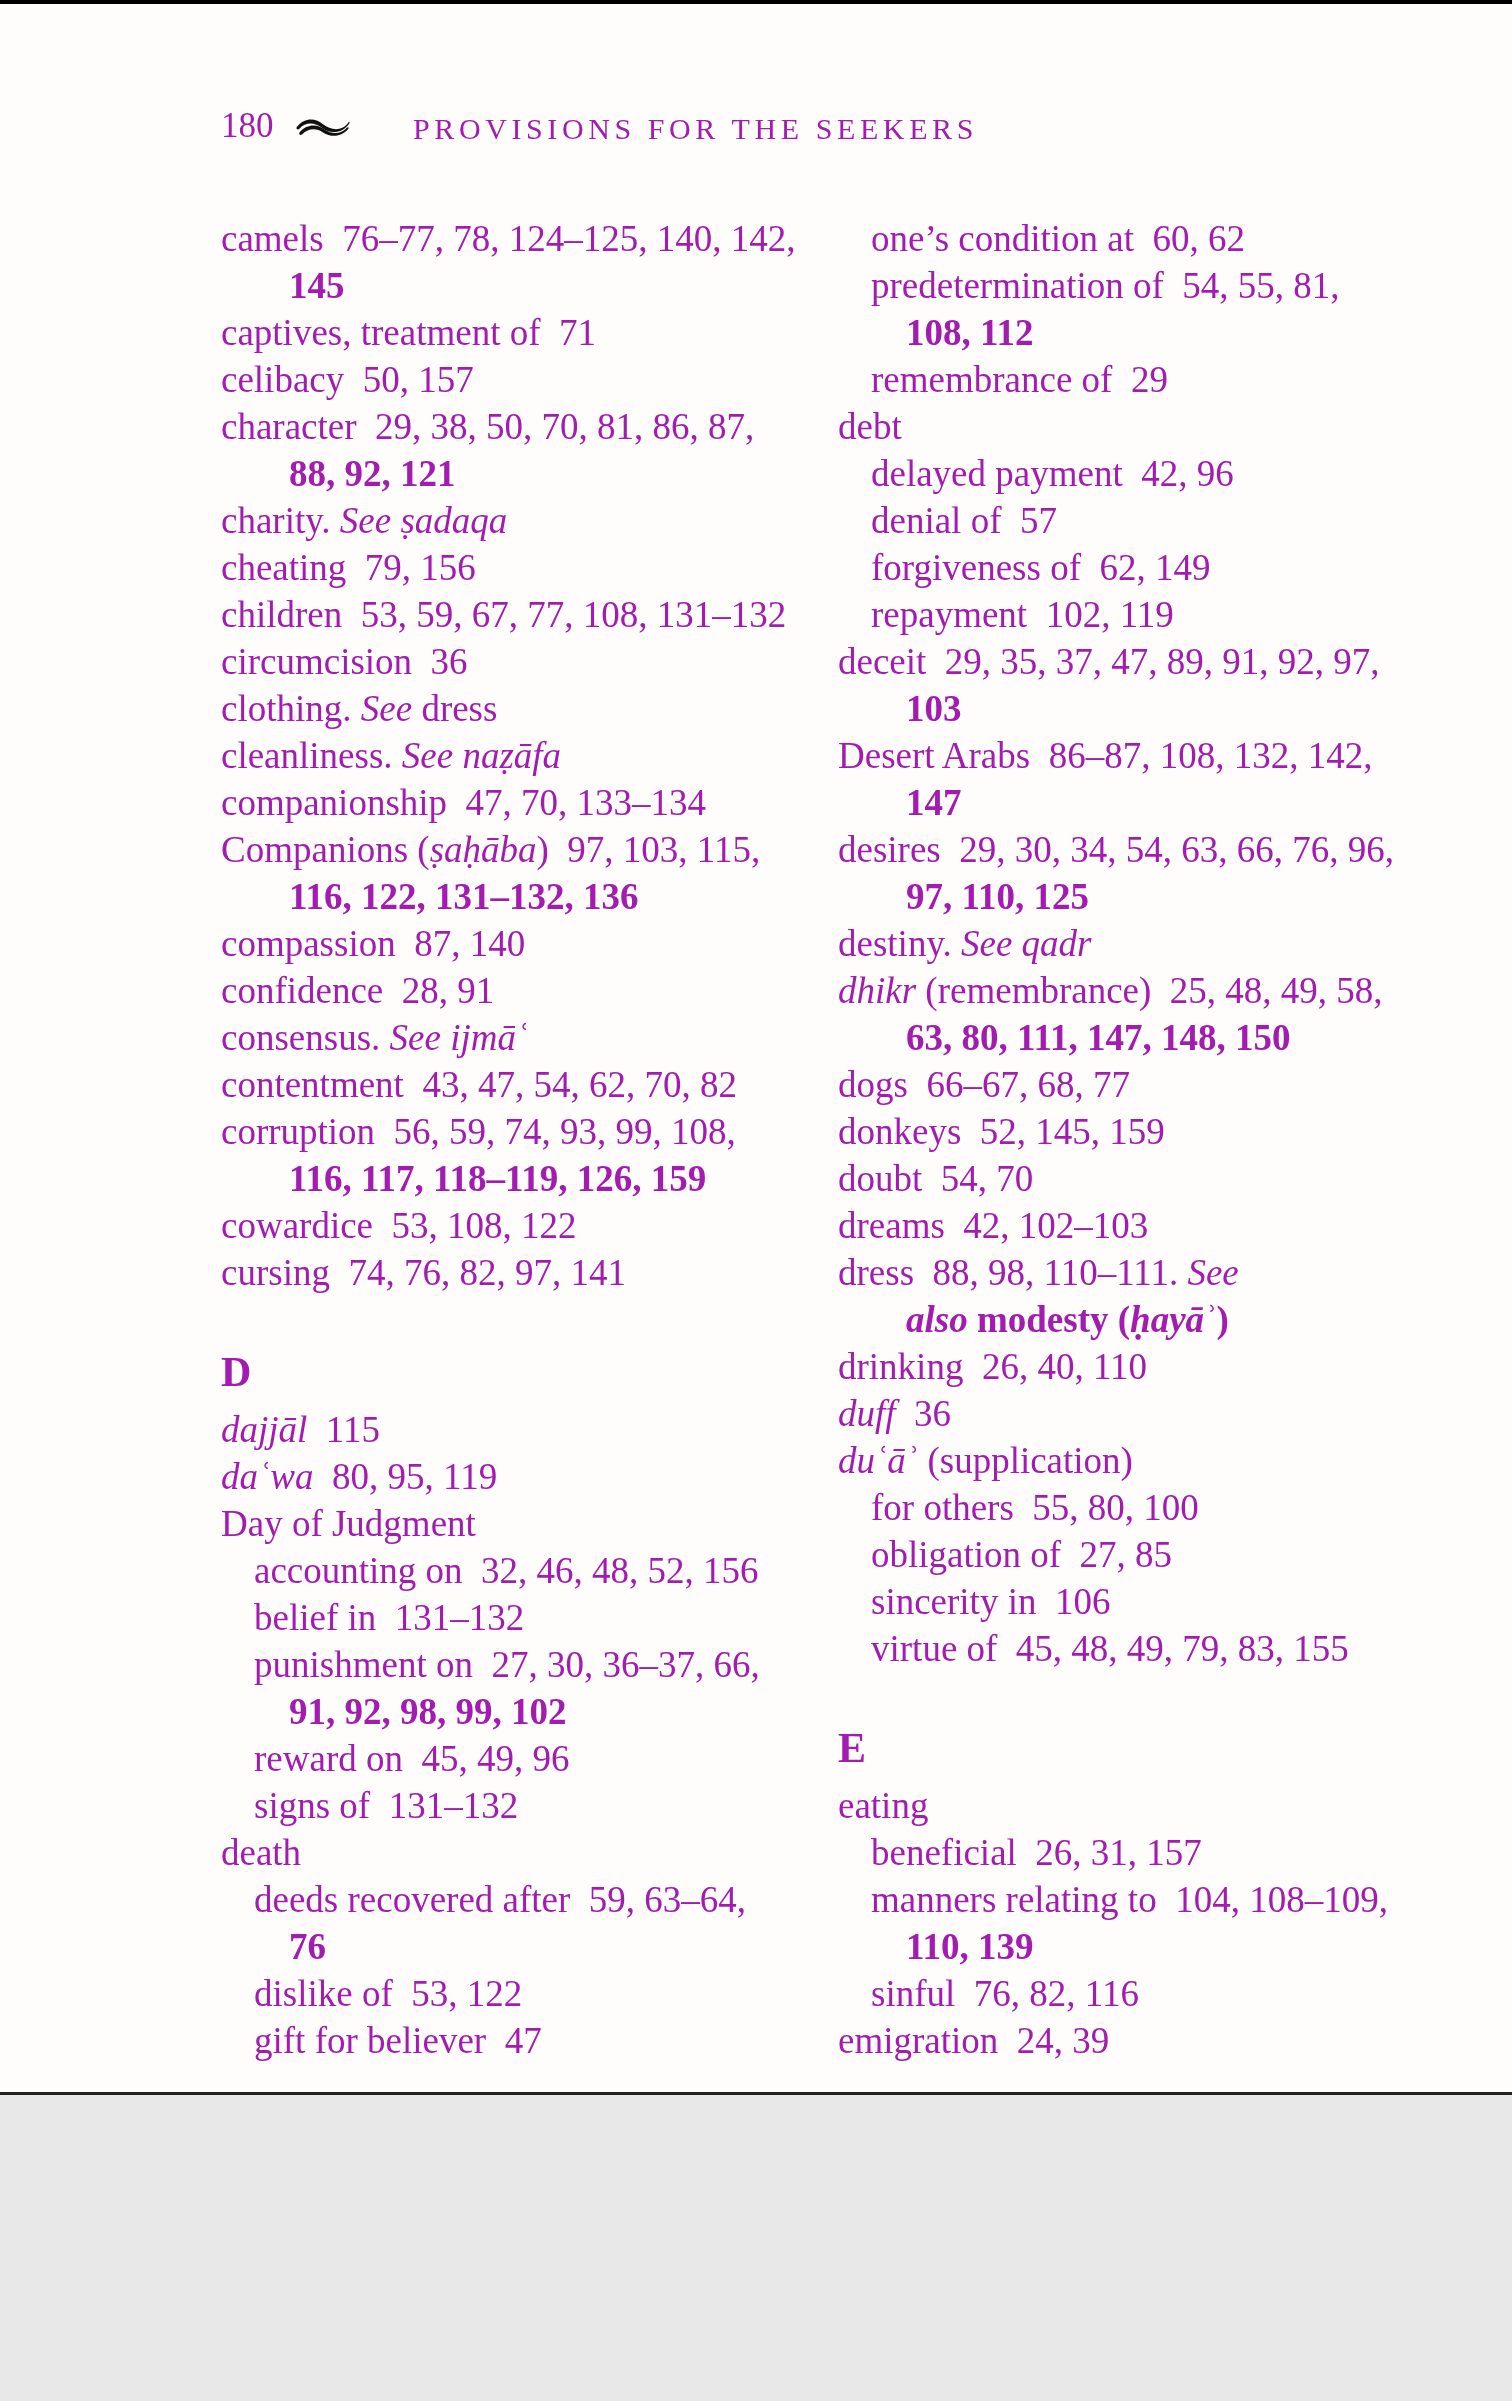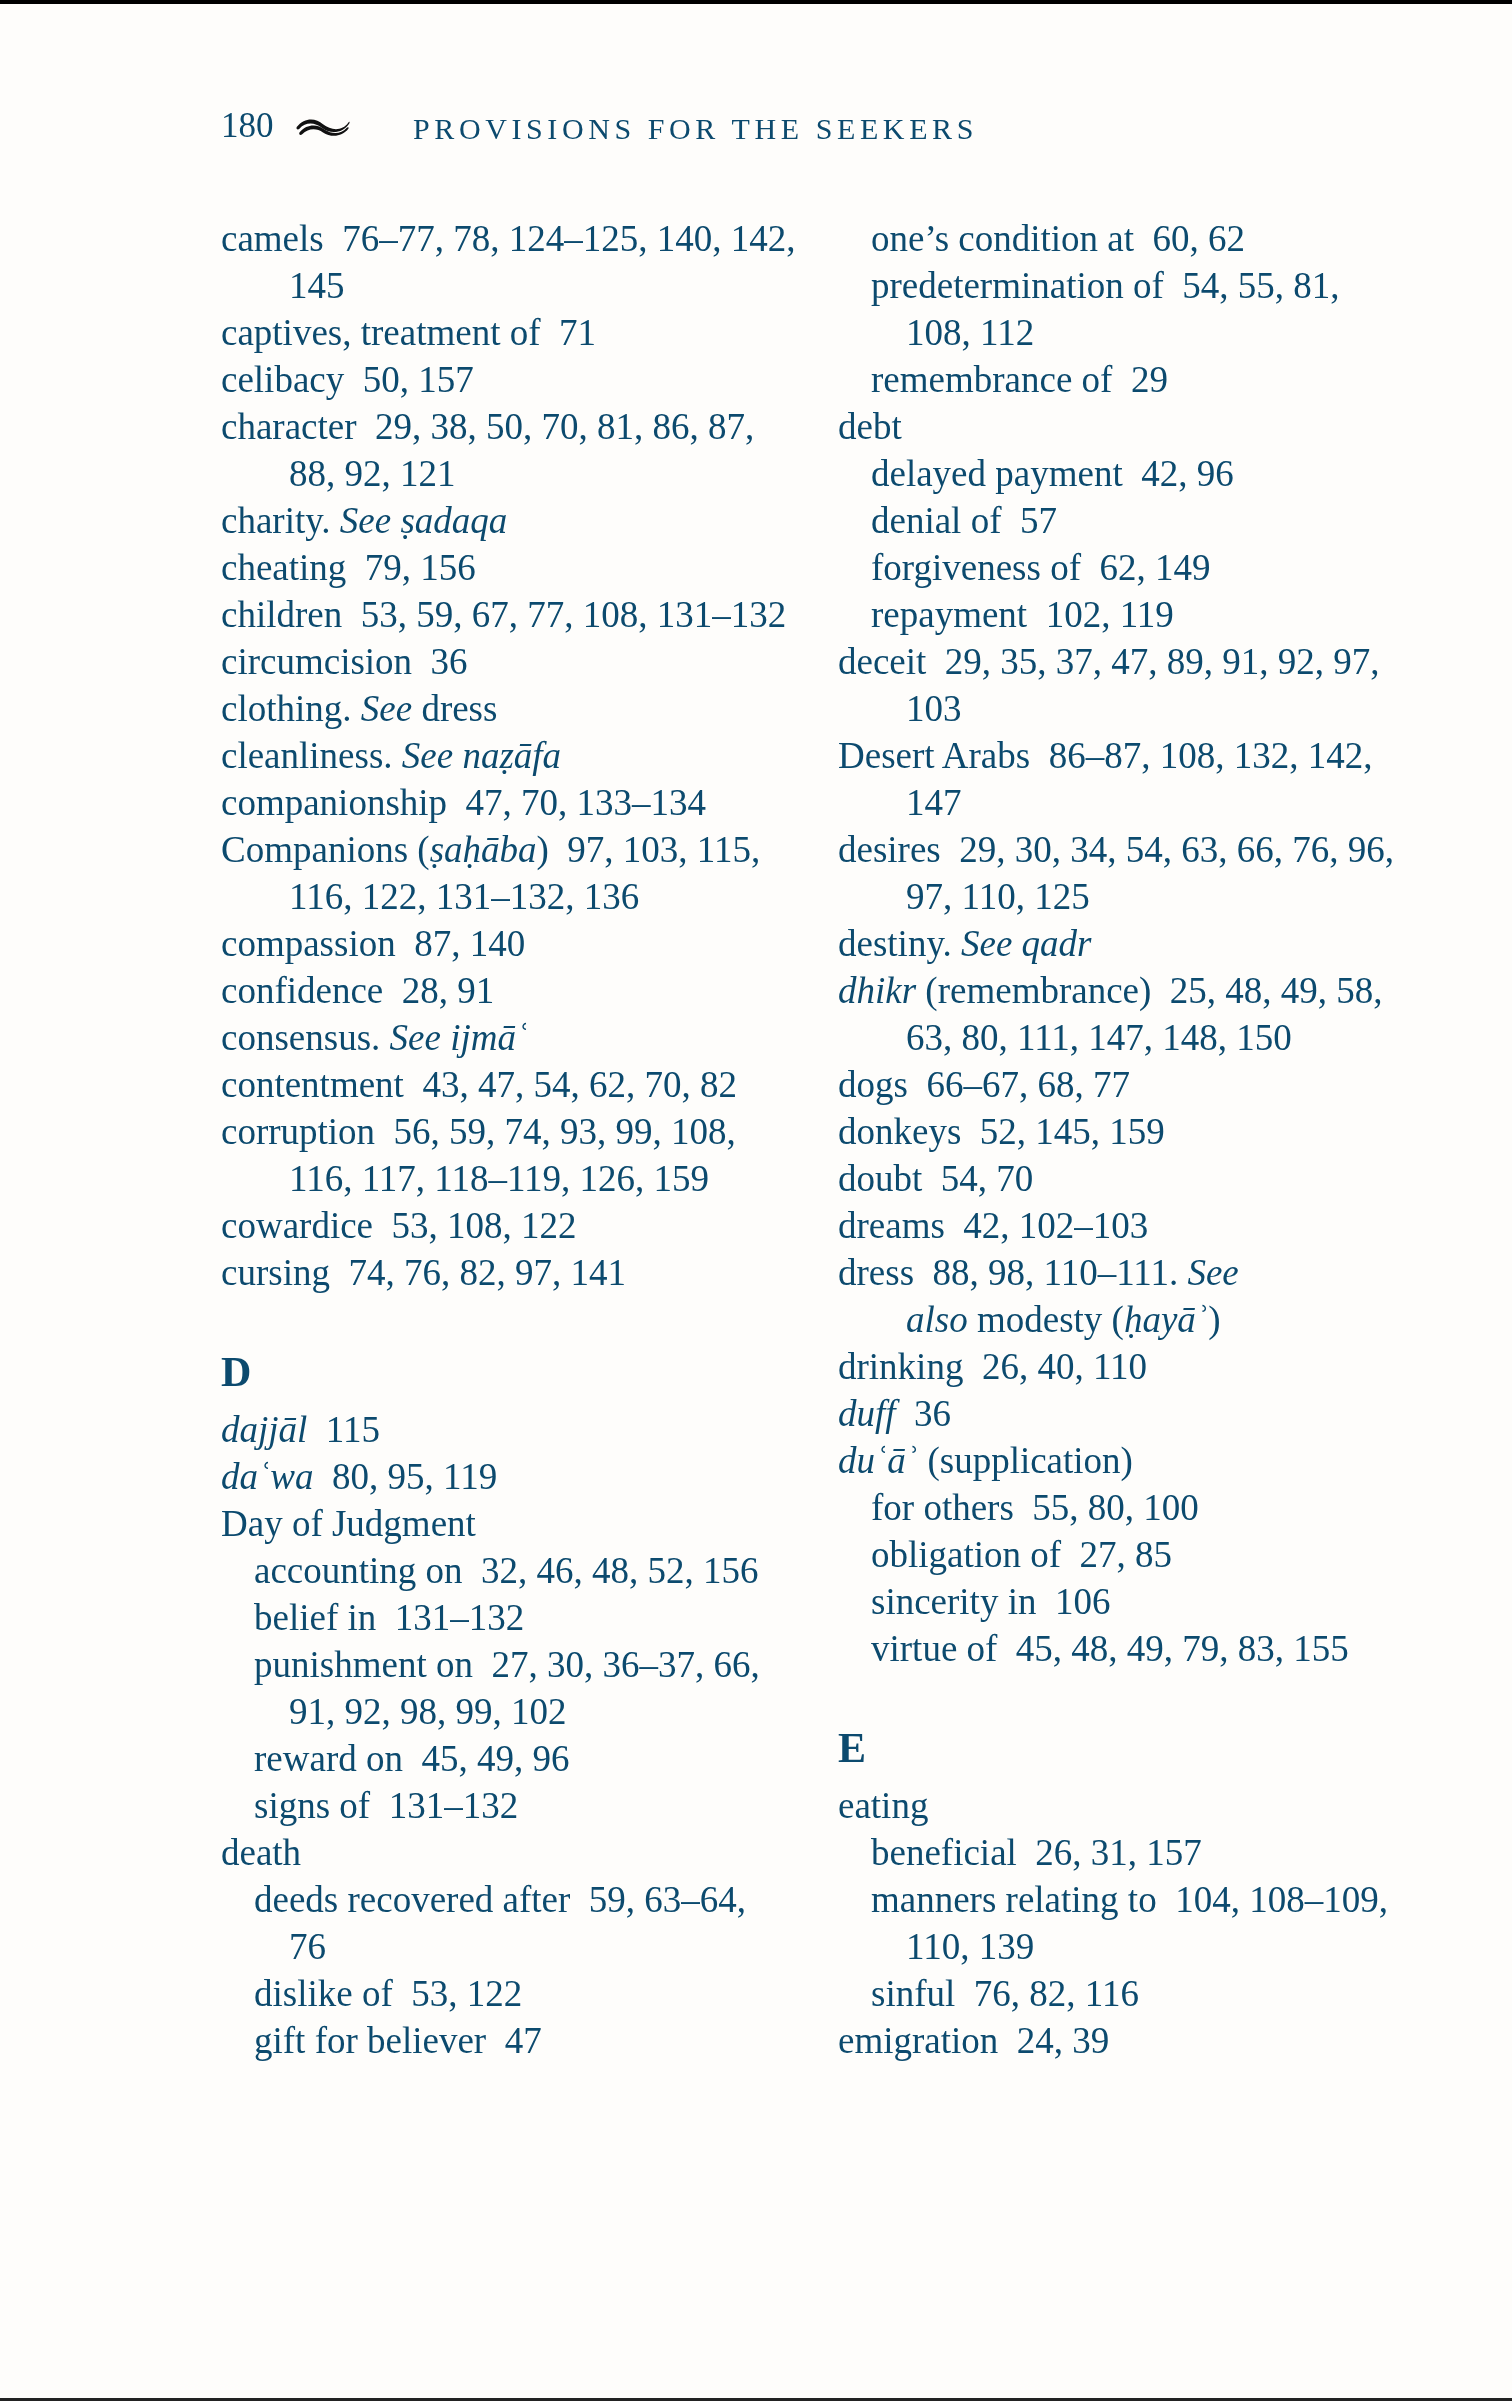--- a/index.html
+++ b/index.html
@@ -1,29 +1,29 @@
 <!DOCTYPE html>
 <html style="font-size:14.6px"><head>
 <meta charset="utf-8">
 <style>
   html,body{margin:0;padding:0;background:#e8e8e8;}
-  .page{position:relative;width:1512px;height:2401px;background:#fefdfb;overflow:hidden;
-        font-family:"Liberation Serif","DejaVu Serif",serif;color:#0c4a6e;}
+  .page{position:relative;width:1512px;height:2095px;background:#fefdfb;overflow:hidden;
+        font-family:"Liberation Serif","DejaVu Serif",serif;color:#a21caf;}
   .edge-top{position:absolute;top:0;left:0;width:1512px;height:3.7px;background:#000;}
   .edge-bottom{position:absolute;bottom:0;left:0;width:1512px;height:2.7px;background:#222;}
   .header{position:absolute;top:106px;left:0;width:1512px;height:42px;}
   .pagenum{position:absolute;left:221px;top:0;font-size:35px;line-height:40px;}
   .ornament{position:absolute;left:294px;top:9px;width:58px;height:24px;}
   .title{position:absolute;left:413px;top:5.5px;font-size:30px;line-height:33px;letter-spacing:4.6px;}
   .col{position:absolute;top:215px;width:657px;}
   .col-left{left:221px;}
   .col-right{left:838px;}
   .line{height:47px;line-height:47px;font-size:37px;white-space:nowrap;}
   .ind1{padding-left:33px;}
-  .ind2{padding-left:68px;}
+  .ind2{padding-left:68px;font-weight:bold;}
   .it{font-style:italic;margin-top:8px;}
   .heading{height:68px;padding-top:42px;font-size:42px;line-height:68px;font-weight:bold;}
 </style>
 </head>
 <body>
 
 <div class="page">
   <div class="edge-top"></div>
 
   <div class="header">

